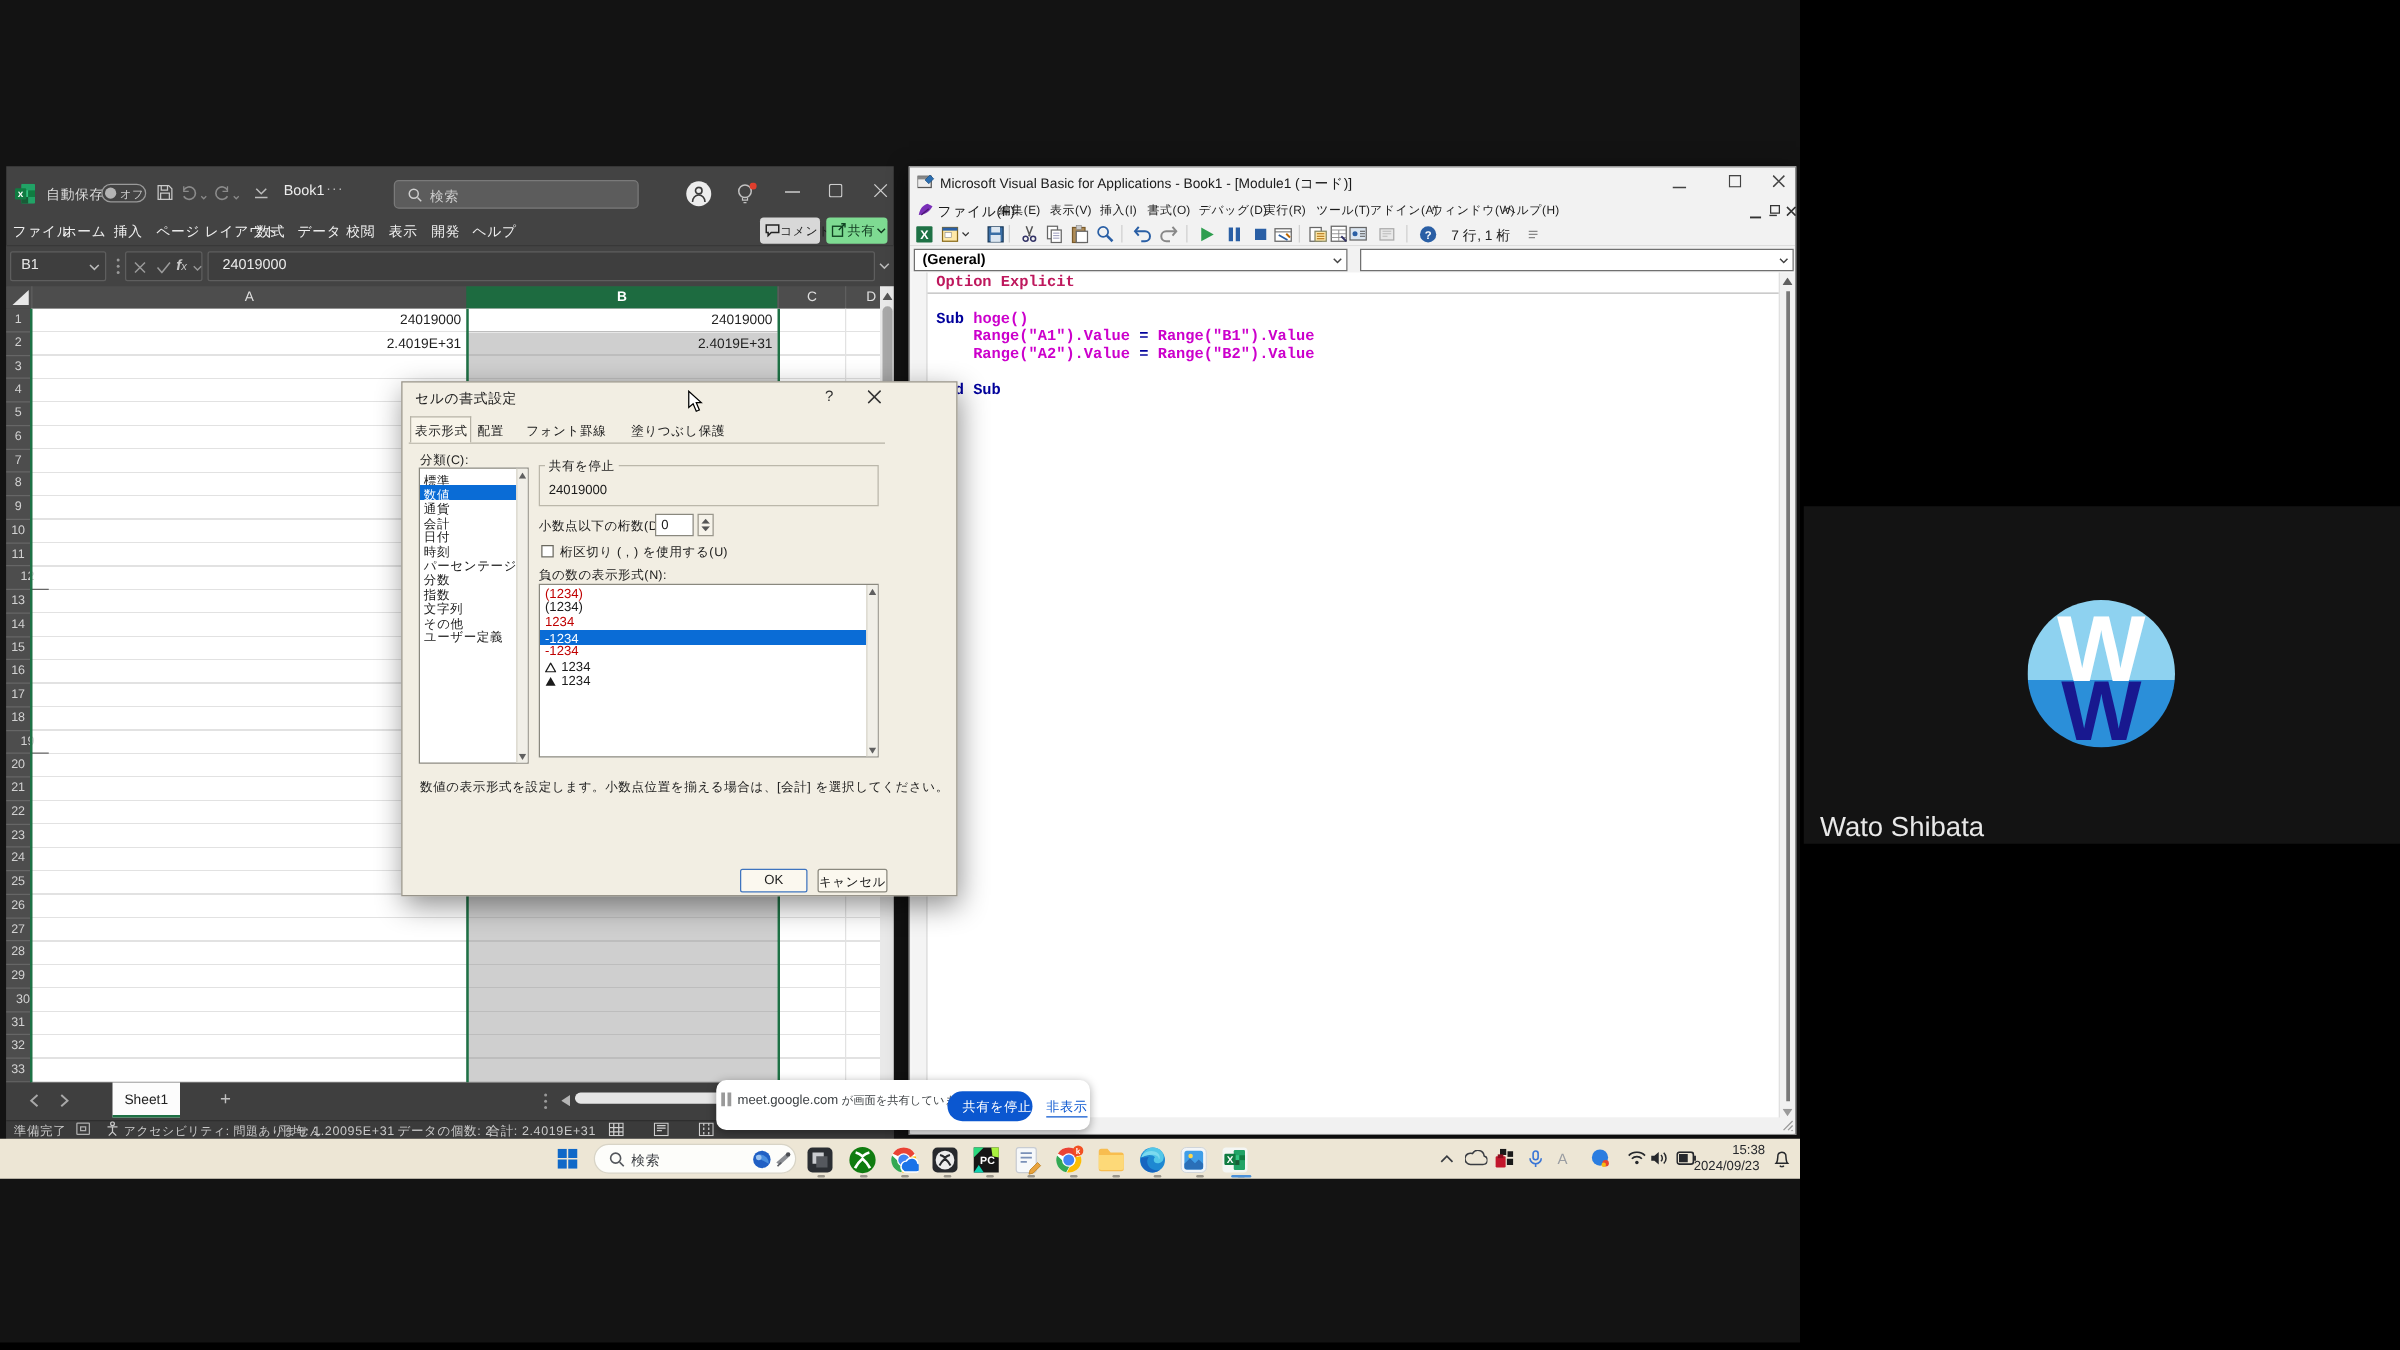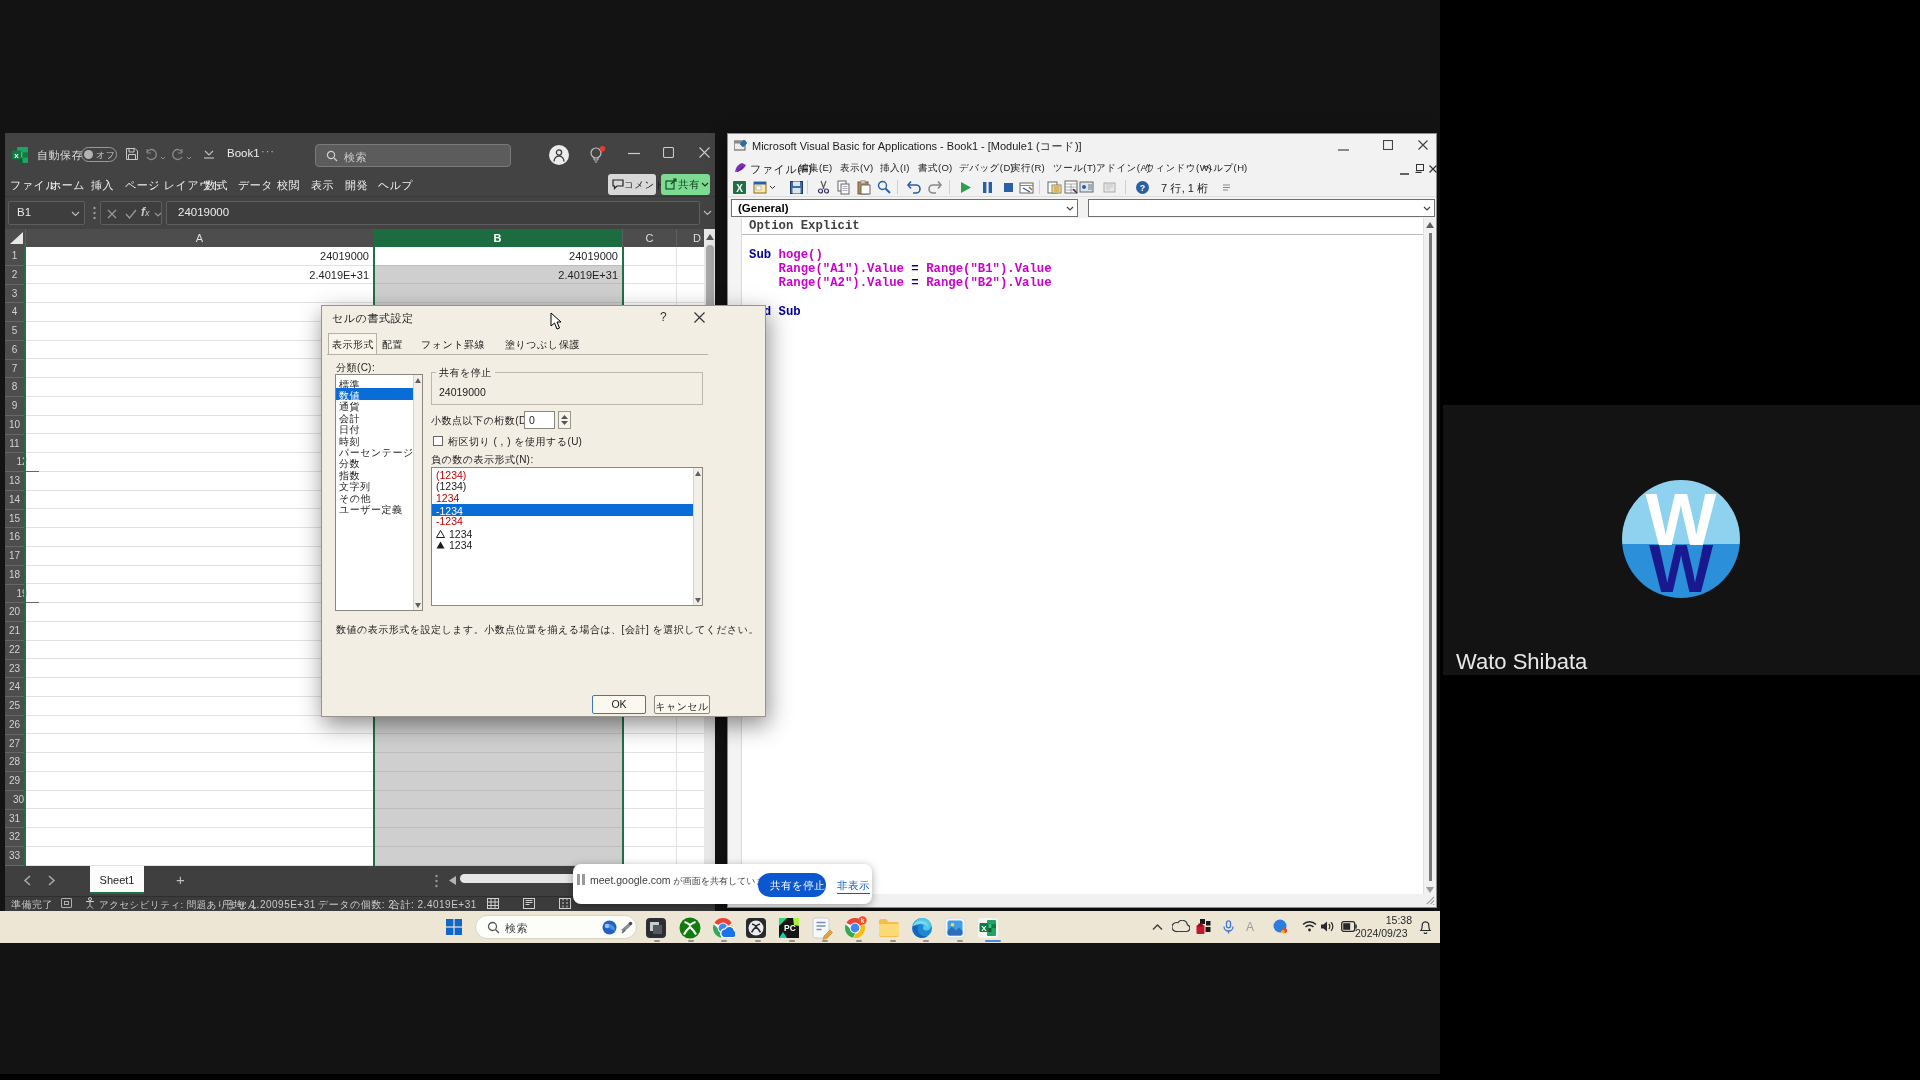--- a/index.html
+++ b/index.html
@@ -398,21 +398,21 @@
 <div class="abs" style="left:360px;top:65px;width:347px;height:18px;background:#fff;border:1px solid #707070">
           <div class="abs" style="left:6px;top:18px;font-size:11.5px;color:#000;font-weight:bold">hoge</div>
           <svg class="abs" style="left:334px;top:6px" width="8" height="6" viewBox="0 0 8 6" fill="none" stroke="#444" stroke-width="1.2">
             <path d="M1 1 l3 3 3-3"></path>
           </svg>
         </div>
 
 <div class="abs" style="left:1px;top:84px;width:706px;height:676px;background:#fff"></div>
 <div class="abs" style="left:1px;top:84px;width:13px;height:676px;background:#f4f4f4;border-right:1px solid #dadada"></div>
 <div class="abs" style="left:14px;top:100px;width:682px;height:1px;background:#bbb"></div>
-<div class="abs code" style="left:21px;top:85px;color:#404040">Option&nbsp;Explicit</div>
+<div class="abs code" style="left:21px;top:85px;color:#be185d">Option&nbsp;Explicit</div>
 <div class="abs code" style="left:21px;top:113.6px"><span style="color:#00009b">Sub&nbsp;</span><span style="color:#cc00cc">hoge()</span></div>
 <div class="abs code" style="left:21px;top:127.9px"><span style="color:#cc00cc">&nbsp;&nbsp;&nbsp;&nbsp;Range("A1").Value&nbsp;</span><span style="color:#00009b">=</span><span style="color:#cc00cc">&nbsp;Range("B1").Value</span></div>
 <div class="abs code" style="left:21px;top:142.2px"><span style="color:#cc00cc">&nbsp;&nbsp;&nbsp;&nbsp;Range("A2").Value&nbsp;</span><span style="color:#00009b">=</span><span style="color:#cc00cc">&nbsp;Range("B2").Value</span></div>
 <div class="abs code" style="left:21px;top:170.8px;color:#00009b">End&nbsp;Sub</div>
 
 <div class="abs" style="left:695px;top:84px;width:13px;height:688px;background:#f1f1f1;border-left:1px solid #e0e0e0"></div>
 <svg class="abs" style="left:698px;top:88px" width="8" height="6" viewBox="0 0 8 6" fill="#606060">
           <path d="M4 0 L8 6 H0 Z"></path>
         </svg>
 <div class="abs" style="left:701px;top:99px;width:2.5px;height:648px;background:#787878"></div>

